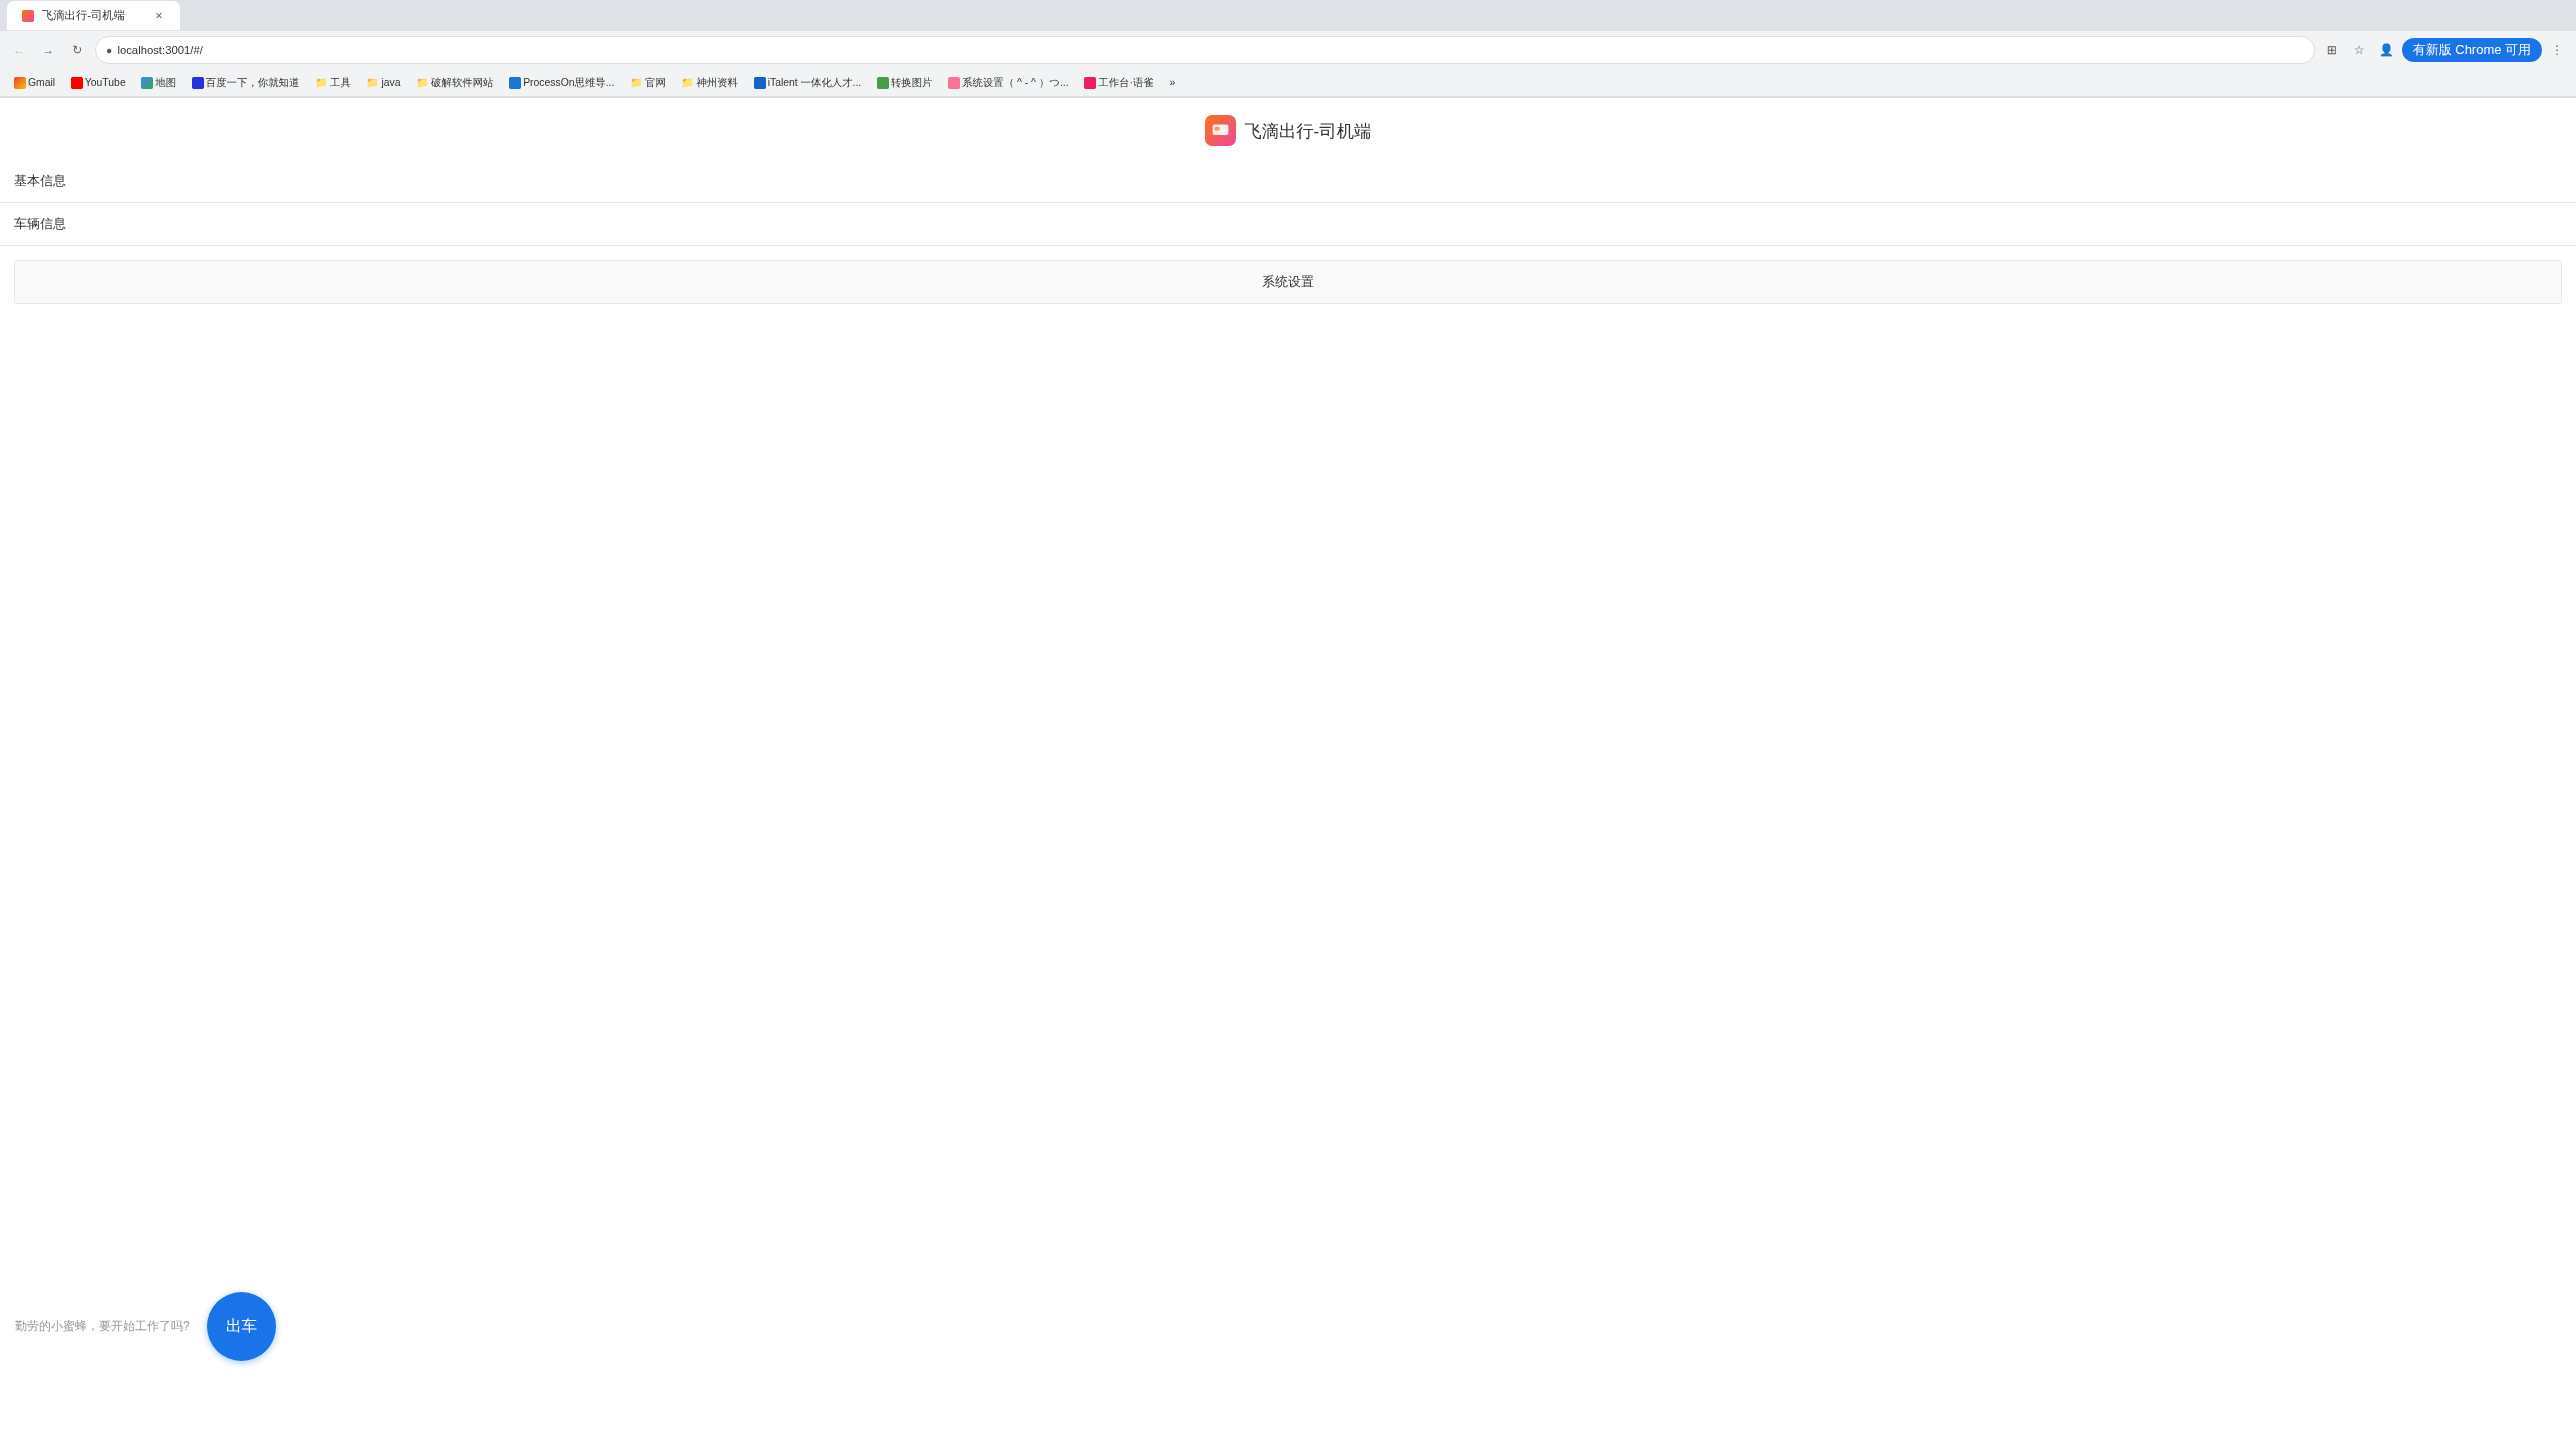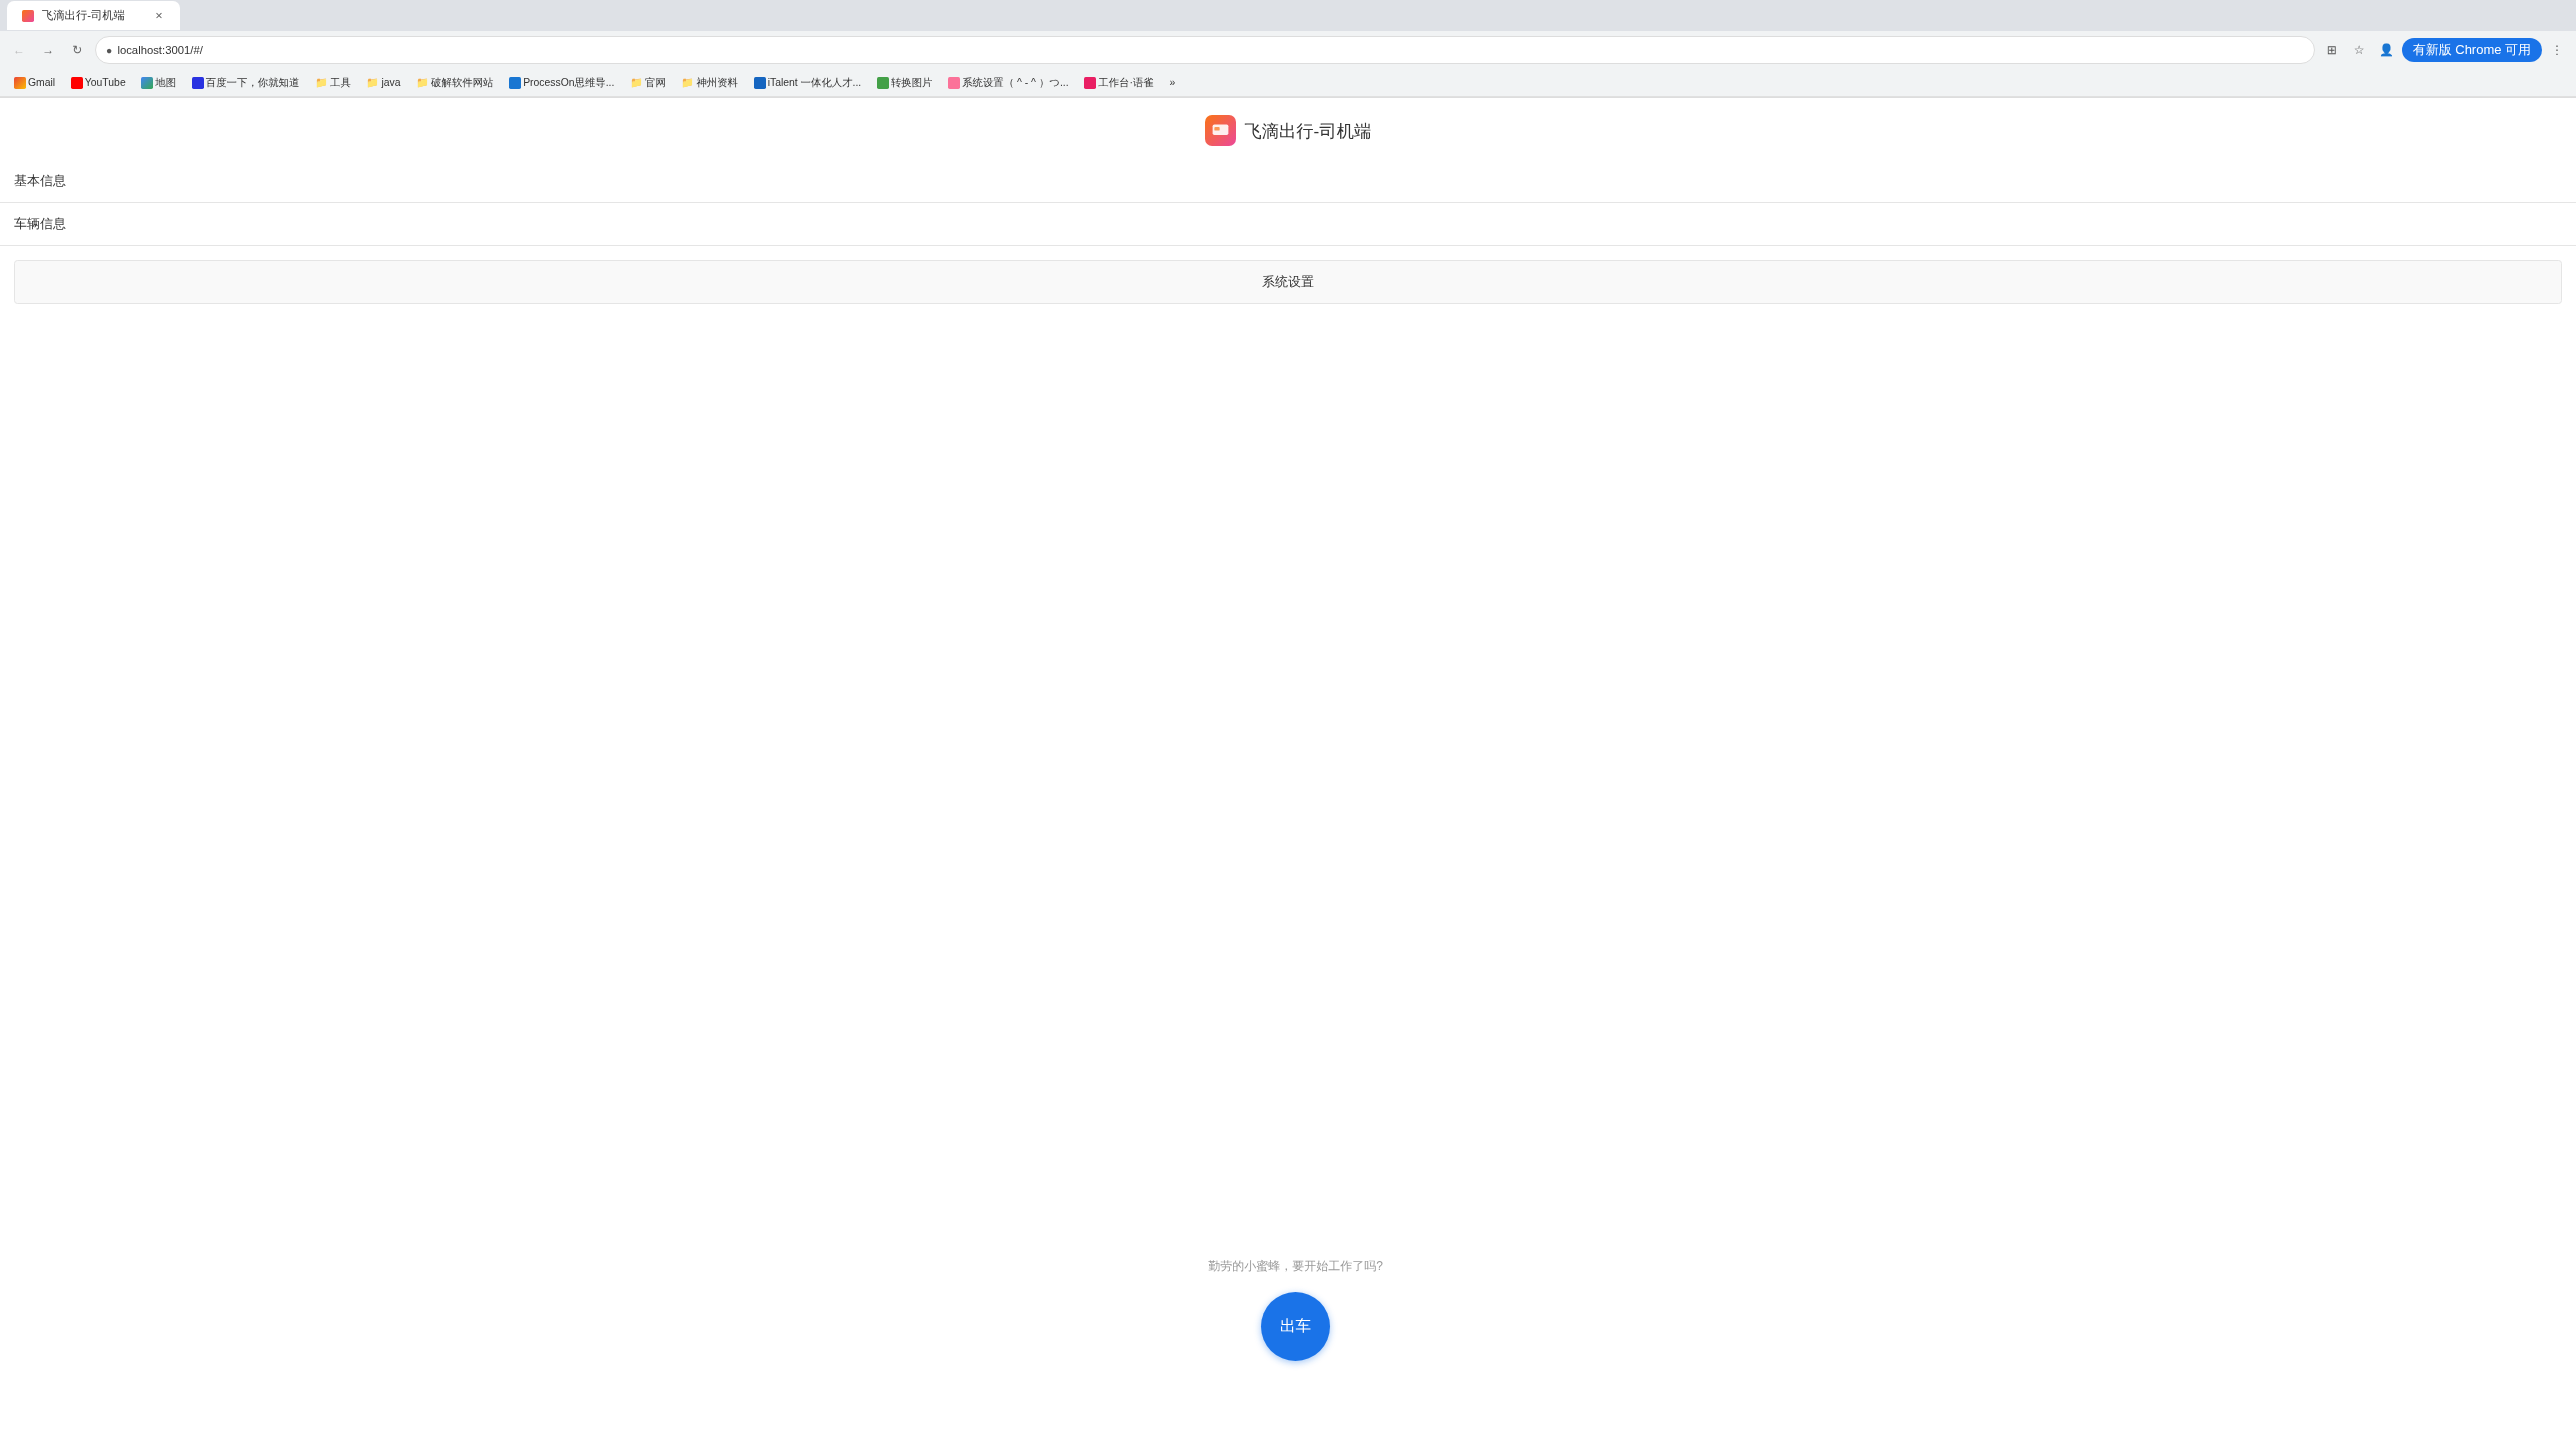--- a/index.html
+++ b/index.html
@@ -263,21 +263,21 @@
       background: #f9f9f9;
     }
 
     
     .bottom-area {
       position: absolute;
       bottom: 69px;
       left: 0;
       right: 0;
       display: flex;
-      flex-direction: column;
+      flex-direction: row;
       align-items: center;
       gap: 17.3px;
       padding-left: 15px;
     }
 
     .tagline {
       font-size: 12px;
       color: #999;
       text-align: center;
     }

